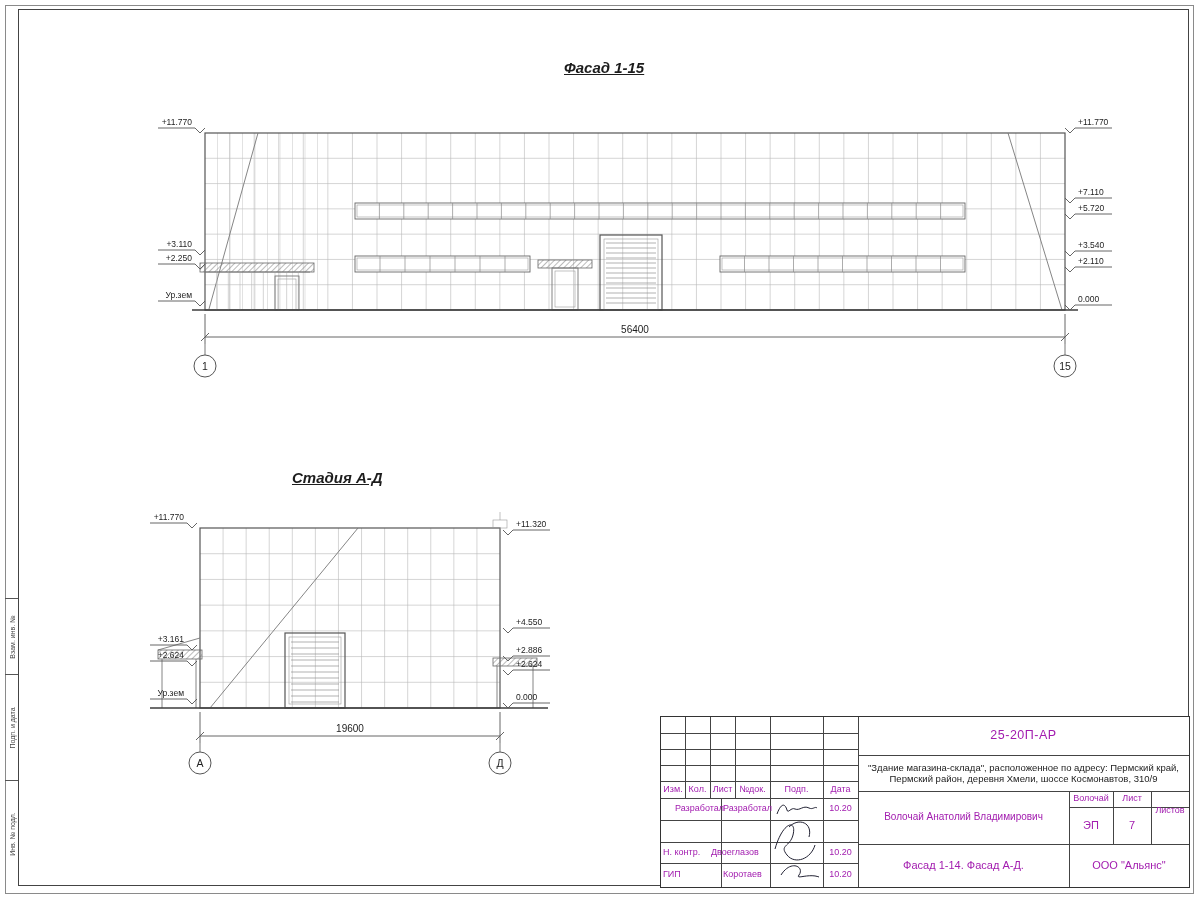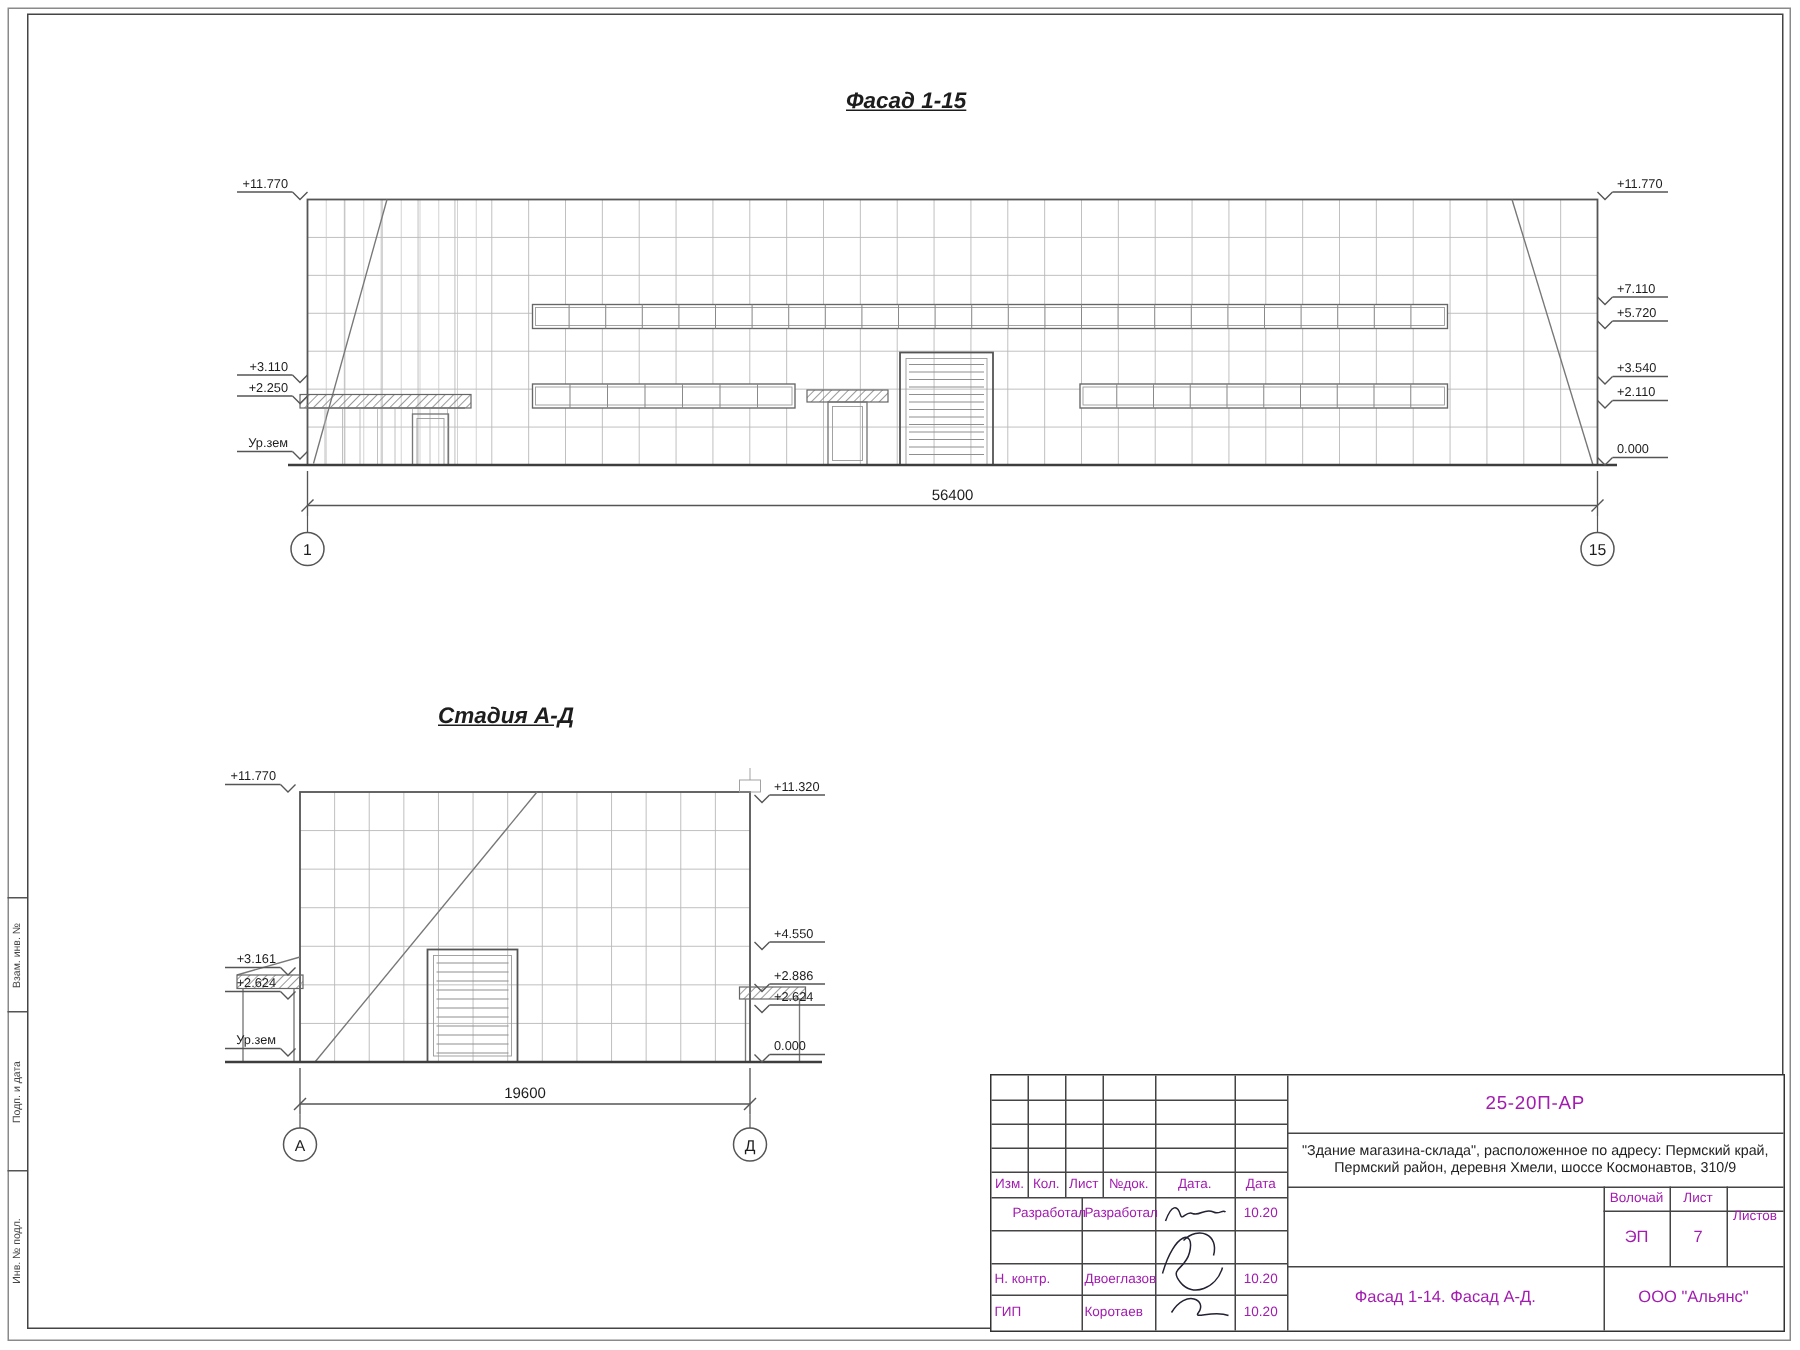--- a/index.html
+++ b/index.html
@@ -459,29 +459,29 @@
     <div class="hl" style="left:0;top:146px;width:197px"></div>
     <div class="hl" style="left:197px;top:38px;width:331px"></div>
     <div class="hl" style="left:197px;top:74px;width:331px"></div>
     <div class="hl" style="left:408px;top:90px;width:120px"></div>
     <div class="hl" style="left:197px;top:127px;width:331px"></div>
 
     <div class="cellt" style="left:0;top:64px;width:24px;height:17px">Изм.</div>
     <div class="cellt" style="left:24px;top:64px;width:25px;height:17px">Кол.</div>
     <div class="cellt" style="left:49px;top:64px;width:25px;height:17px">Лист</div>
     <div class="cellt" style="left:74px;top:64px;width:35px;height:17px">№док.</div>
-    <div class="cellt" style="left:109px;top:64px;width:53px;height:17px">Дата.</div>
+    <div class="cellt" style="left:109px;top:64px;width:53px;height:17px">Подп.</div>
     <div class="cellt" style="left:162px;top:64px;width:35px;height:17px">Дата</div>
 
     <div class="cellt left" style="left:12px;top:81px;width:60px;height:22px">Разработал</div>
     <div class="cellt left" style="left:60px;top:81px;width:49px;height:22px">Разработал</div>
     <div class="cellt" style="left:162px;top:81px;width:35px;height:22px">10.20</div>
 
     <div class="cellt left" style="left:0;top:125px;width:60px;height:21px">Н. контр.</div>
-    <div class="cellt left" style="left:60px;top:125px;width:49px;height:21px">Двоеглазов</div>
+    <div class="cellt left" style="left:48px;top:125px;width:49px;height:21px">Двоеглазов</div>
     <div class="cellt" style="left:162px;top:125px;width:35px;height:21px">10.20</div>
 
     <div class="cellt left" style="left:0;top:146px;width:60px;height:24px">ГИП</div>
     <div class="cellt left" style="left:60px;top:146px;width:49px;height:24px">Коротаев</div>
     <div class="cellt" style="left:162px;top:146px;width:35px;height:24px">10.20</div>
 
     <svg class="sig" style="left:112px;top:83px" width="46" height="18" viewBox="0 0 46 18">
       <path d="M4 14 C 8 3, 12 3, 14 10 C 15 14, 18 7, 22 9 C 27 11, 30 5, 36 8 C 40 10, 42 6, 44 8"></path>
     </svg>
     <svg class="sig" style="left:108px;top:96px" width="54" height="72" viewBox="0 0 54 72">
@@ -489,20 +489,21 @@
       <path d="M12 62 C 22 46, 36 54, 30 62 C 26 67, 40 60, 50 64"></path>
       <path d="M20 14 C 30 4, 44 10, 40 24"></path>
     </svg>
 
     <div class="cellt code" style="left:197px;top:0;width:331px;height:38px">25-20П-АР</div>
     <div style="position:absolute;left:197px;top:38px;width:331px;height:36px;display:flex;
                 flex-direction:column;align-items:center;justify-content:center">
       <div class="proj">"Здание магазина-склада", расположенное по адресу: Пермский край,</div>
       <div class="proj">Пермский район, деревня Хмели, шоссе Космонавтов, 310/9</div>
     </div>
+    <div class="cellt" style="left:197px;top:74px;width:211px;height:53px;font-size:10px">Волочай Анатолий Владимирович</div>
     <div class="cellt big" style="left:197px;top:127px;width:211px;height:43px">Фасад 1-14. Фасад А-Д.</div>
 
     <div class="cellt" style="left:408px;top:74px;width:44px;height:16px">Волочай</div>
     <div class="cellt" style="left:452px;top:74px;width:38px;height:16px">Лист</div>
     <div class="cellt" style="left:490px;top:86px;width:38px;height:16px">Листов</div>
     <div class="cellt big" style="left:408px;top:90px;width:44px;height:37px">ЭП</div>
     <div class="cellt big" style="left:452px;top:90px;width:38px;height:37px">7</div>
     <div class="cellt big" style="left:490px;top:90px;width:38px;height:37px"></div>
     <div class="cellt big" style="left:408px;top:127px;width:120px;height:43px">ООО "Альянс"</div>
   </div>

